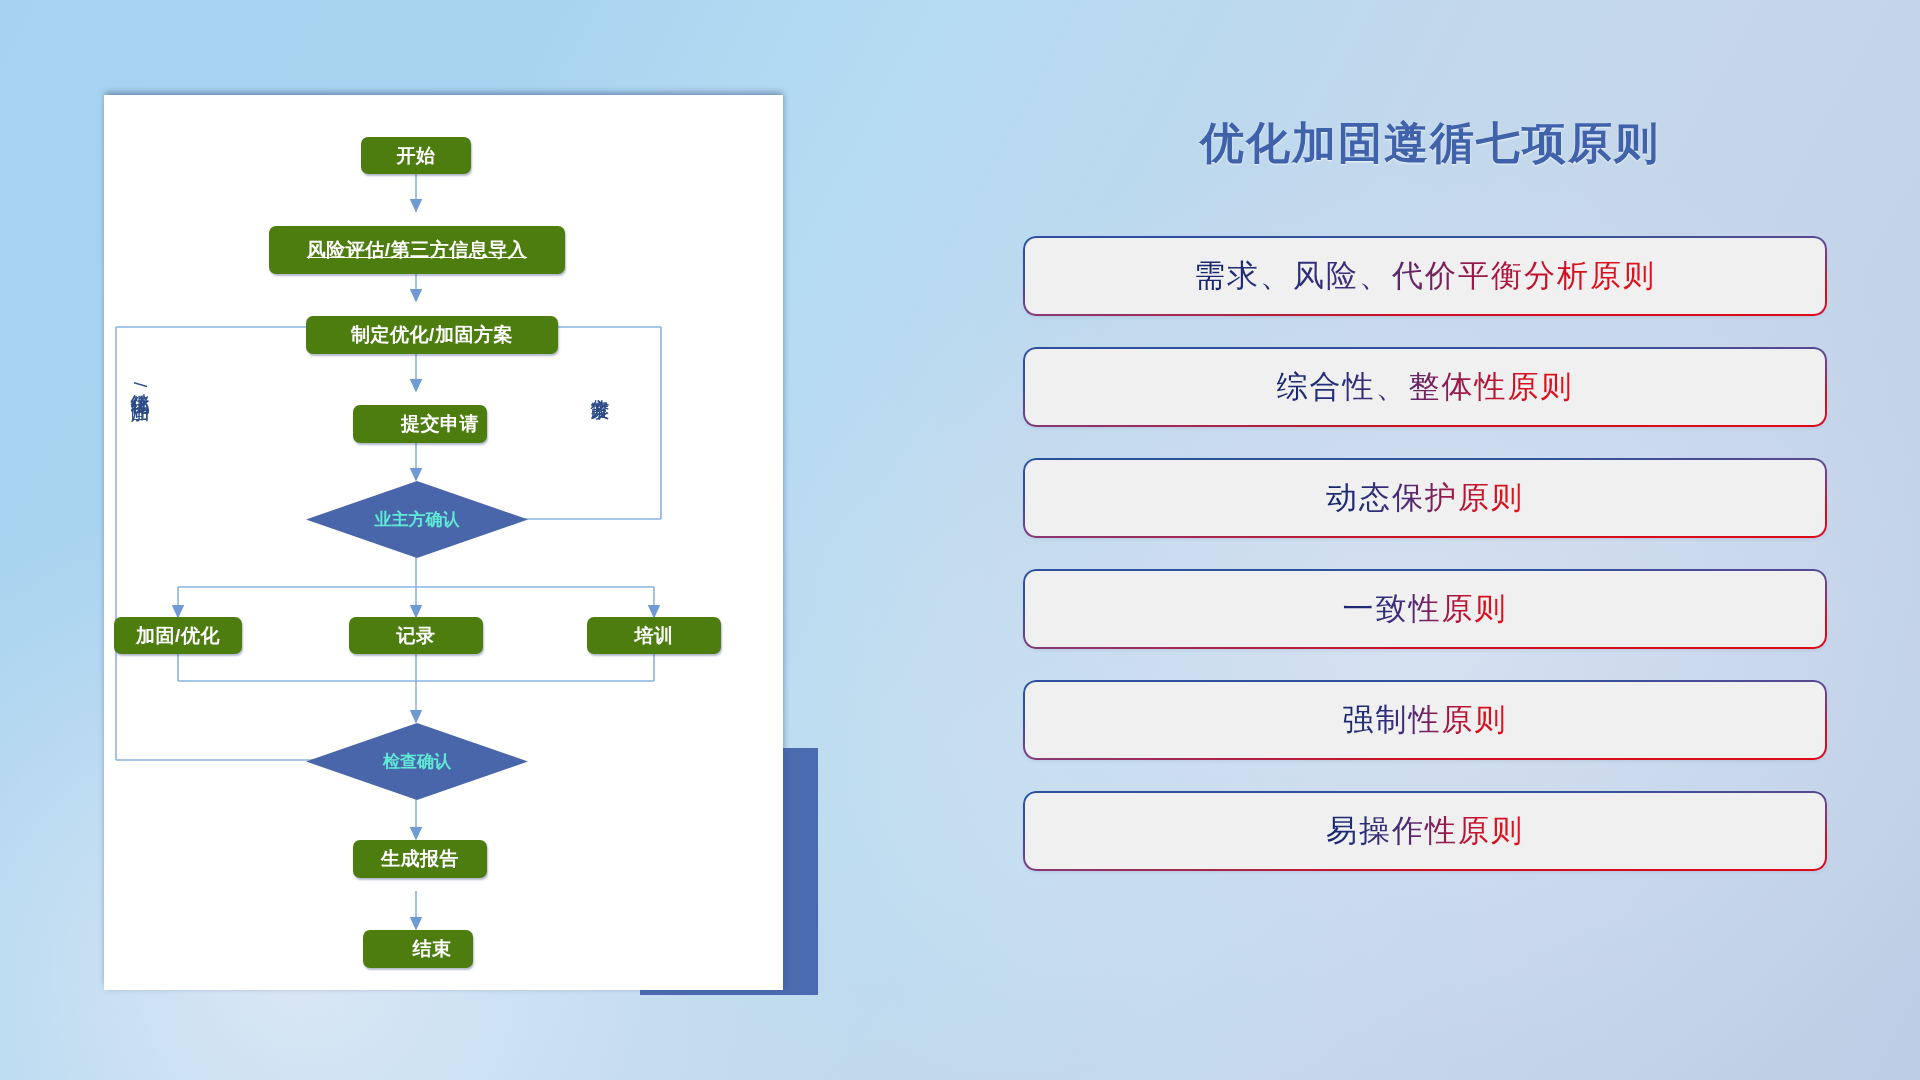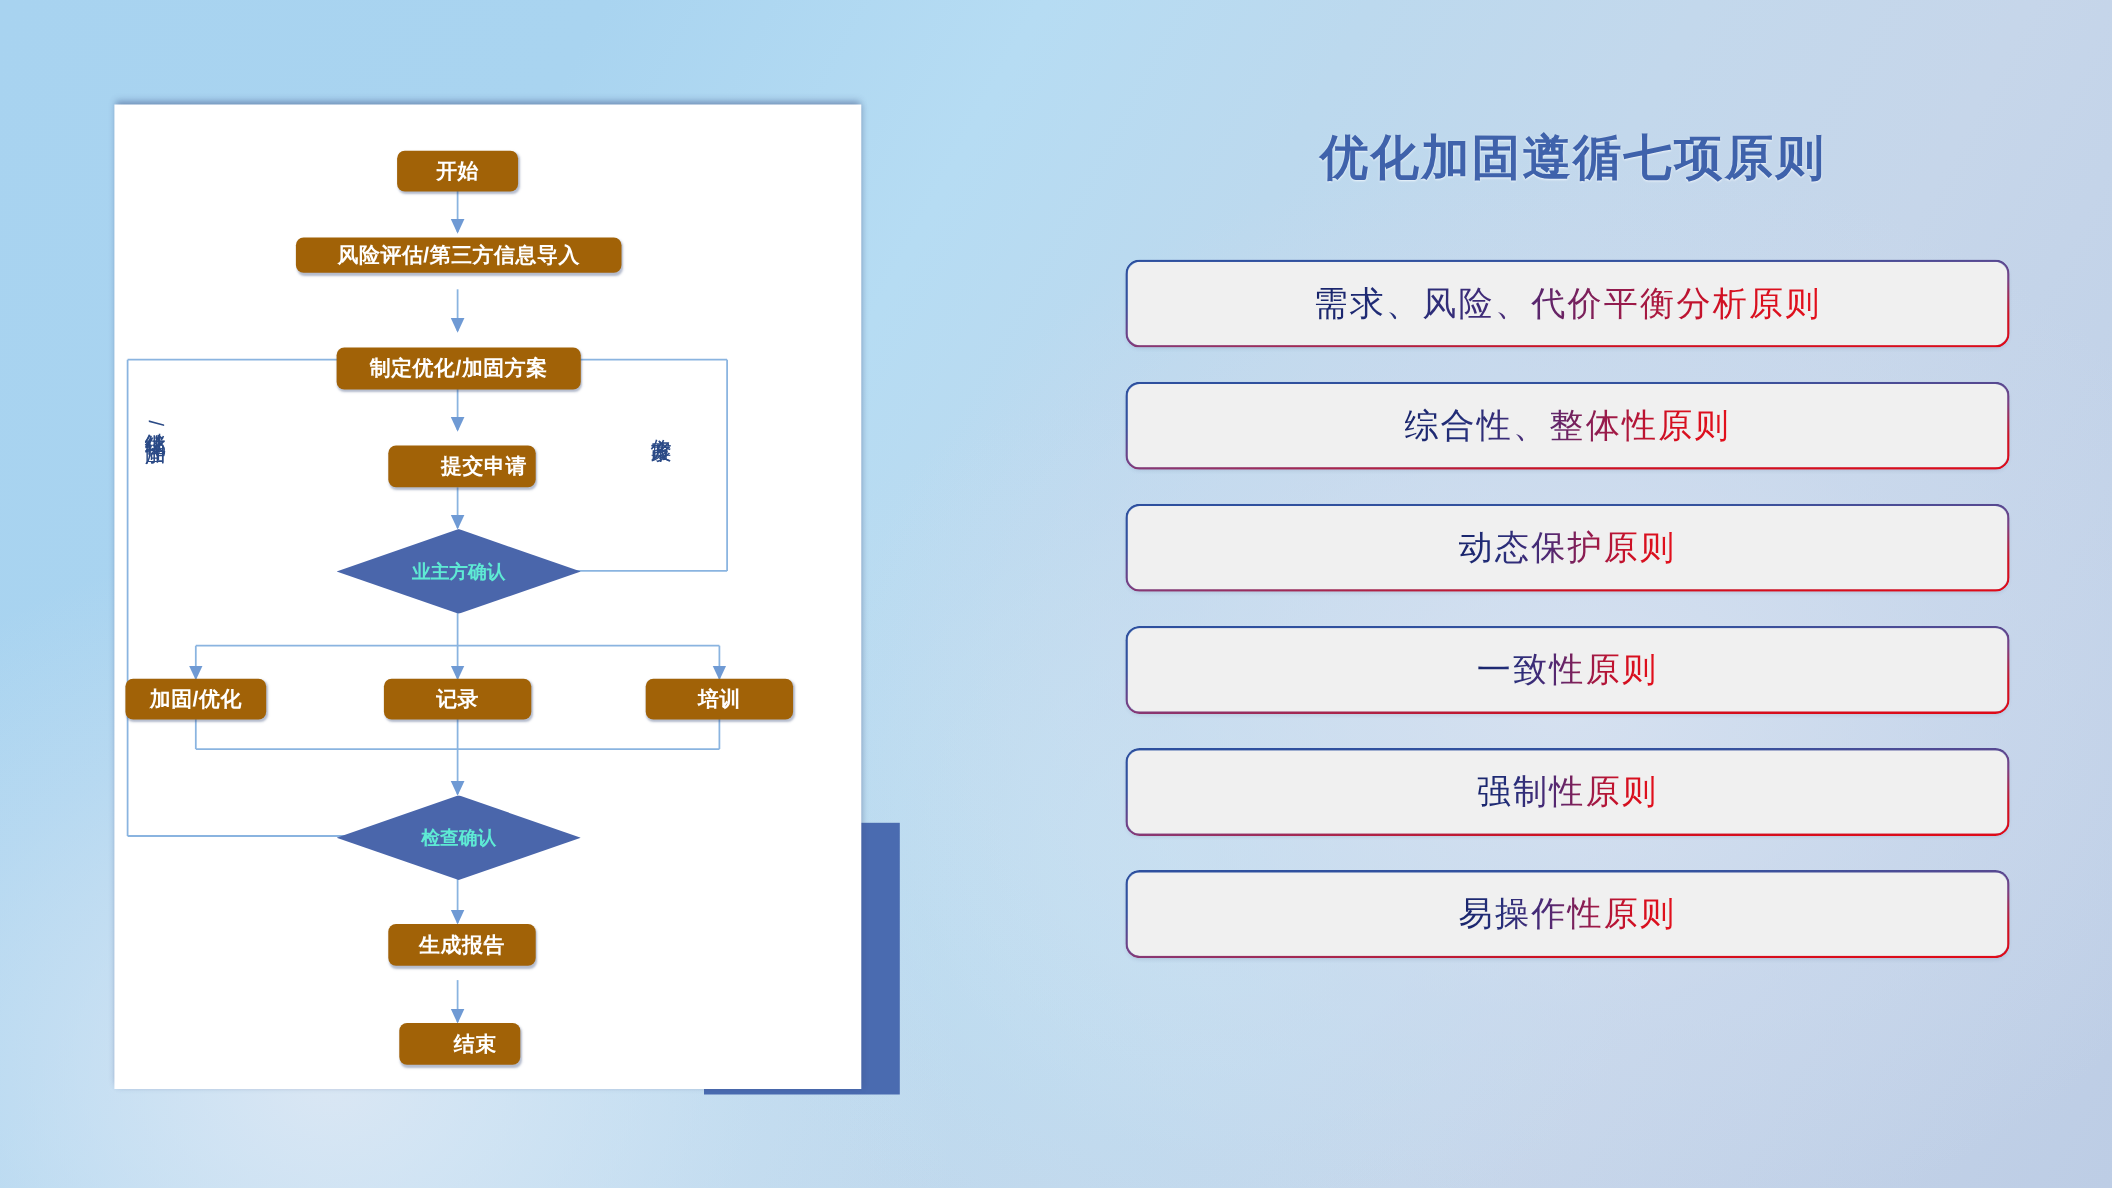--- a/index.html
+++ b/index.html
@@ -27,21 +27,21 @@
     background:#ffffff;
     box-shadow:0 -4px 6px -1px rgba(60,80,130,0.45), 2px 0 5px rgba(70,90,140,0.18);
   }
 
   
   #flow { position:absolute; inset:0; }
   #flow svg { position:absolute; left:0; top:0; }
 
   .node {
     position:absolute;
-    background:#a16207;
+    background:#4d7c0f;
     border-radius:7px;
     color:#ffffff;
     display:flex; align-items:center; justify-content:center;
     font-size:19px; font-weight:bold;
     letter-spacing:0.5px;
     box-shadow:1px 2px 2px rgba(40,60,110,0.35);
     white-space:nowrap;
   }
   .diamond {
     position:absolute;
@@ -156,25 +156,25 @@
           <line x1="379" y1="424" x2="557" y2="424"></line>
           <line x1="557" y1="424" x2="557" y2="232"></line>
           <line x1="557" y1="232" x2="374" y2="232" marker-end="url(#ah)"></line>
         </g>
       </svg>
 
       <div class="node" style="left:257px; top:42px; width:110px; height:37px;">
         <span>开始</span>
       </div>
 
-      <div class="node" style="left:165px; top:121px; width:296px; height:32px;">
+      <div class="node" style="left:165px; top:131px; width:296px; height:48px;text-decoration:underline;">
         <span>风险评估/第三方信息导入</span>
       </div>
 
-      <div class="node" style="left:202px; top:221px; width:222px; height:38px;">
+      <div class="node" style="left:202px; top:221px; width:252px; height:38px;">
         <span>制定优化/加固方案</span>
       </div>
 
       <div class="node" style="left:249px; top:310px; width:134px; height:38px;padding-left:40px;">
         <span>提交申请</span>
       </div>
 
       <div class="diamond" style="left:202px; top:386px; width:222px; height:77px;">
         <span>业主方确认</span>
       </div>

